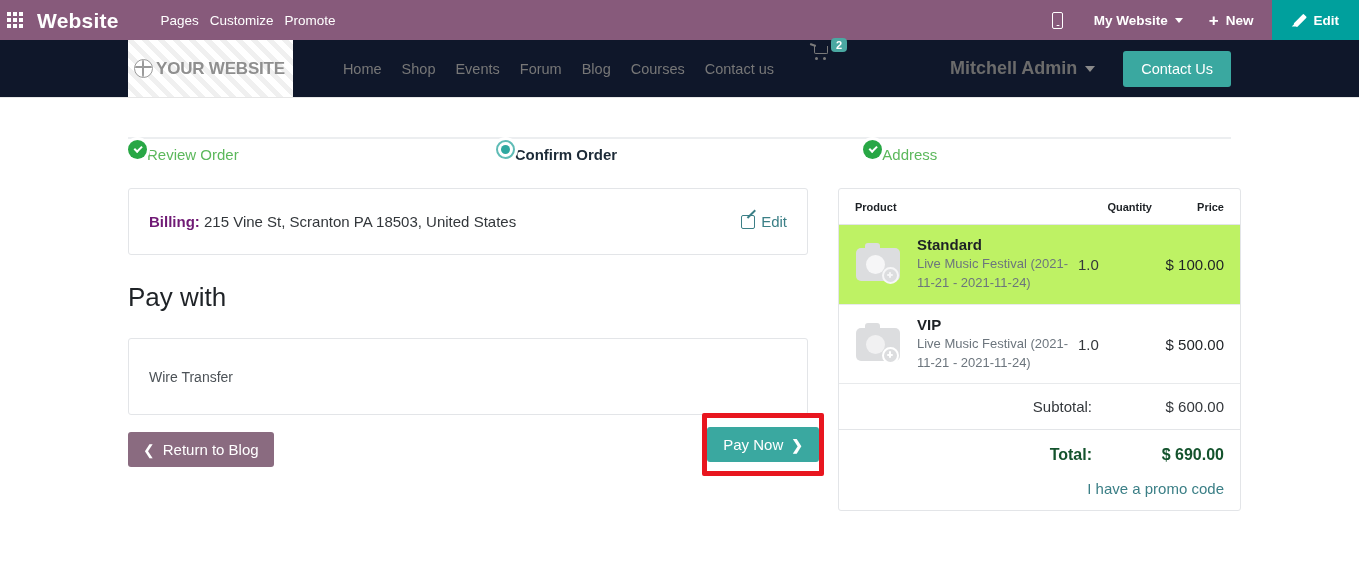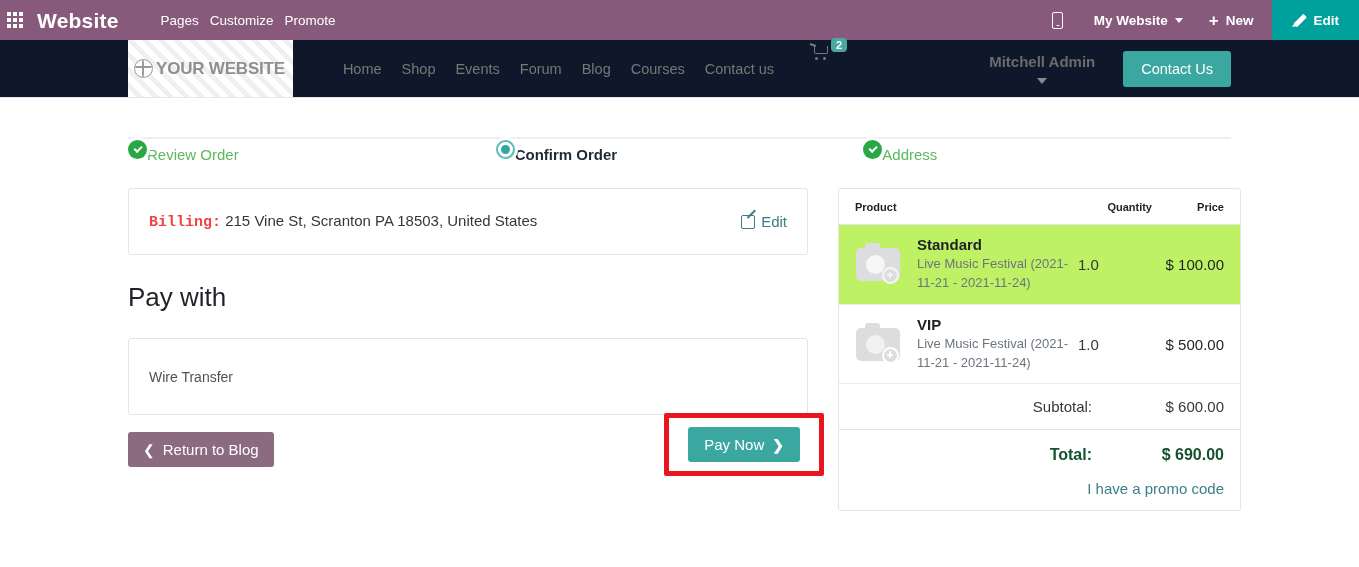--- a/index.html
+++ b/index.html
@@ -133,22 +133,22 @@
   .cart-ico .w1 { left: 5px; } .cart-ico .w2 { left: 13px; }
   .cart-badge {
     background: #4aa8a2; color: #fff; font-size: 11px; font-weight: bold;
     border-radius: 4px; padding: 1px 5px; margin-left: 1px; margin-top: -2px;
     min-width: 16px; text-align: center;
   }
   .header-right {
     margin-left: auto; display: flex; align-items: center; gap: 28px;
   }
   .user-menu {
-    font-size: 15px; font-weight: bold; color: #6b6b6b;
-    display: flex; align-items: center; gap: 8px; cursor: pointer; flex-direction: column;
+    font-size: 18px; font-weight: bold; color: #6b6b6b;
+    display: flex; align-items: center; gap: 8px; cursor: pointer;
   }
   .caret-gray {
     width: 0; height: 0; border-left: 5px solid transparent;
     border-right: 5px solid transparent; border-top: 6px solid #8a8a8a;
   }
   .contact-btn {
     background: #3aa8a0; color: #fff; font-size: 14.5px;
     padding: 10px 18px; border-radius: 3px; cursor: pointer;
   }
 
@@ -192,21 +192,21 @@
   .col-left { width: 680px; flex: none; }
   .col-right { width: 403px; flex: none; }
 
   
   .billing-card {
     border: 1px solid #e3e5e8; border-radius: 3px;
     padding: 18px 20px; display: flex; align-items: center;
     min-height: 67px;
   }
   .billing-text { font-size: 15px; color: #33373b; }
-  .billing-text b { color: #ef4444; font-family: Liberation Mono, monospace; }
+  .billing-text b { color: #701a75; }
   .edit-link {
     margin-left: auto; color: #3b7f86; font-size: 15px;
     display: flex; align-items: center; gap: 6px; cursor: pointer;
   }
   .edit-sq {
     width: 14px; height: 14px; border: 1.6px solid #3b7f86; border-radius: 2px;
     position: relative;
   }
   .edit-sq:before {
     content: ""; position: absolute; right: -3px; top: -3px; width: 11px; height: 2.4px;
@@ -232,21 +232,21 @@
     border-radius: 3px; display: flex; align-items: center; gap: 8px; cursor: pointer;
   }
   .btn-pay {
     background: #3aa8a0; color: #fff; font-size: 15px; padding: 9px 16px;
     border-radius: 3px; display: flex; align-items: center; gap: 8px; cursor: pointer;
   }
   .chev-l { font-size: 14px; line-height: 1; }
   .chev-r { font-size: 14px; line-height: 1; font-weight: bold; }
   .pay-highlight {
     position: absolute; right: -16px; top: -19px;
-    border: 5px solid #e8161f; background: #fff; padding: 9px 19px;
+    border: 5px solid #e8161f; background: #fff; padding: 9px 0;
     border-radius: 2px;
   }
 
   
   .summary { border: 1px solid #e3e5e8; border-radius: 3px; overflow: hidden; }
   .sum-head {
     display: flex; align-items: center; padding: 12px 16px 11px 16px;
     border-bottom: 1px solid #e3e5e8; font-weight: bold; font-size: 11px; color: #1d2125;
   }
   .sum-head .c-prod { flex: 1; }

